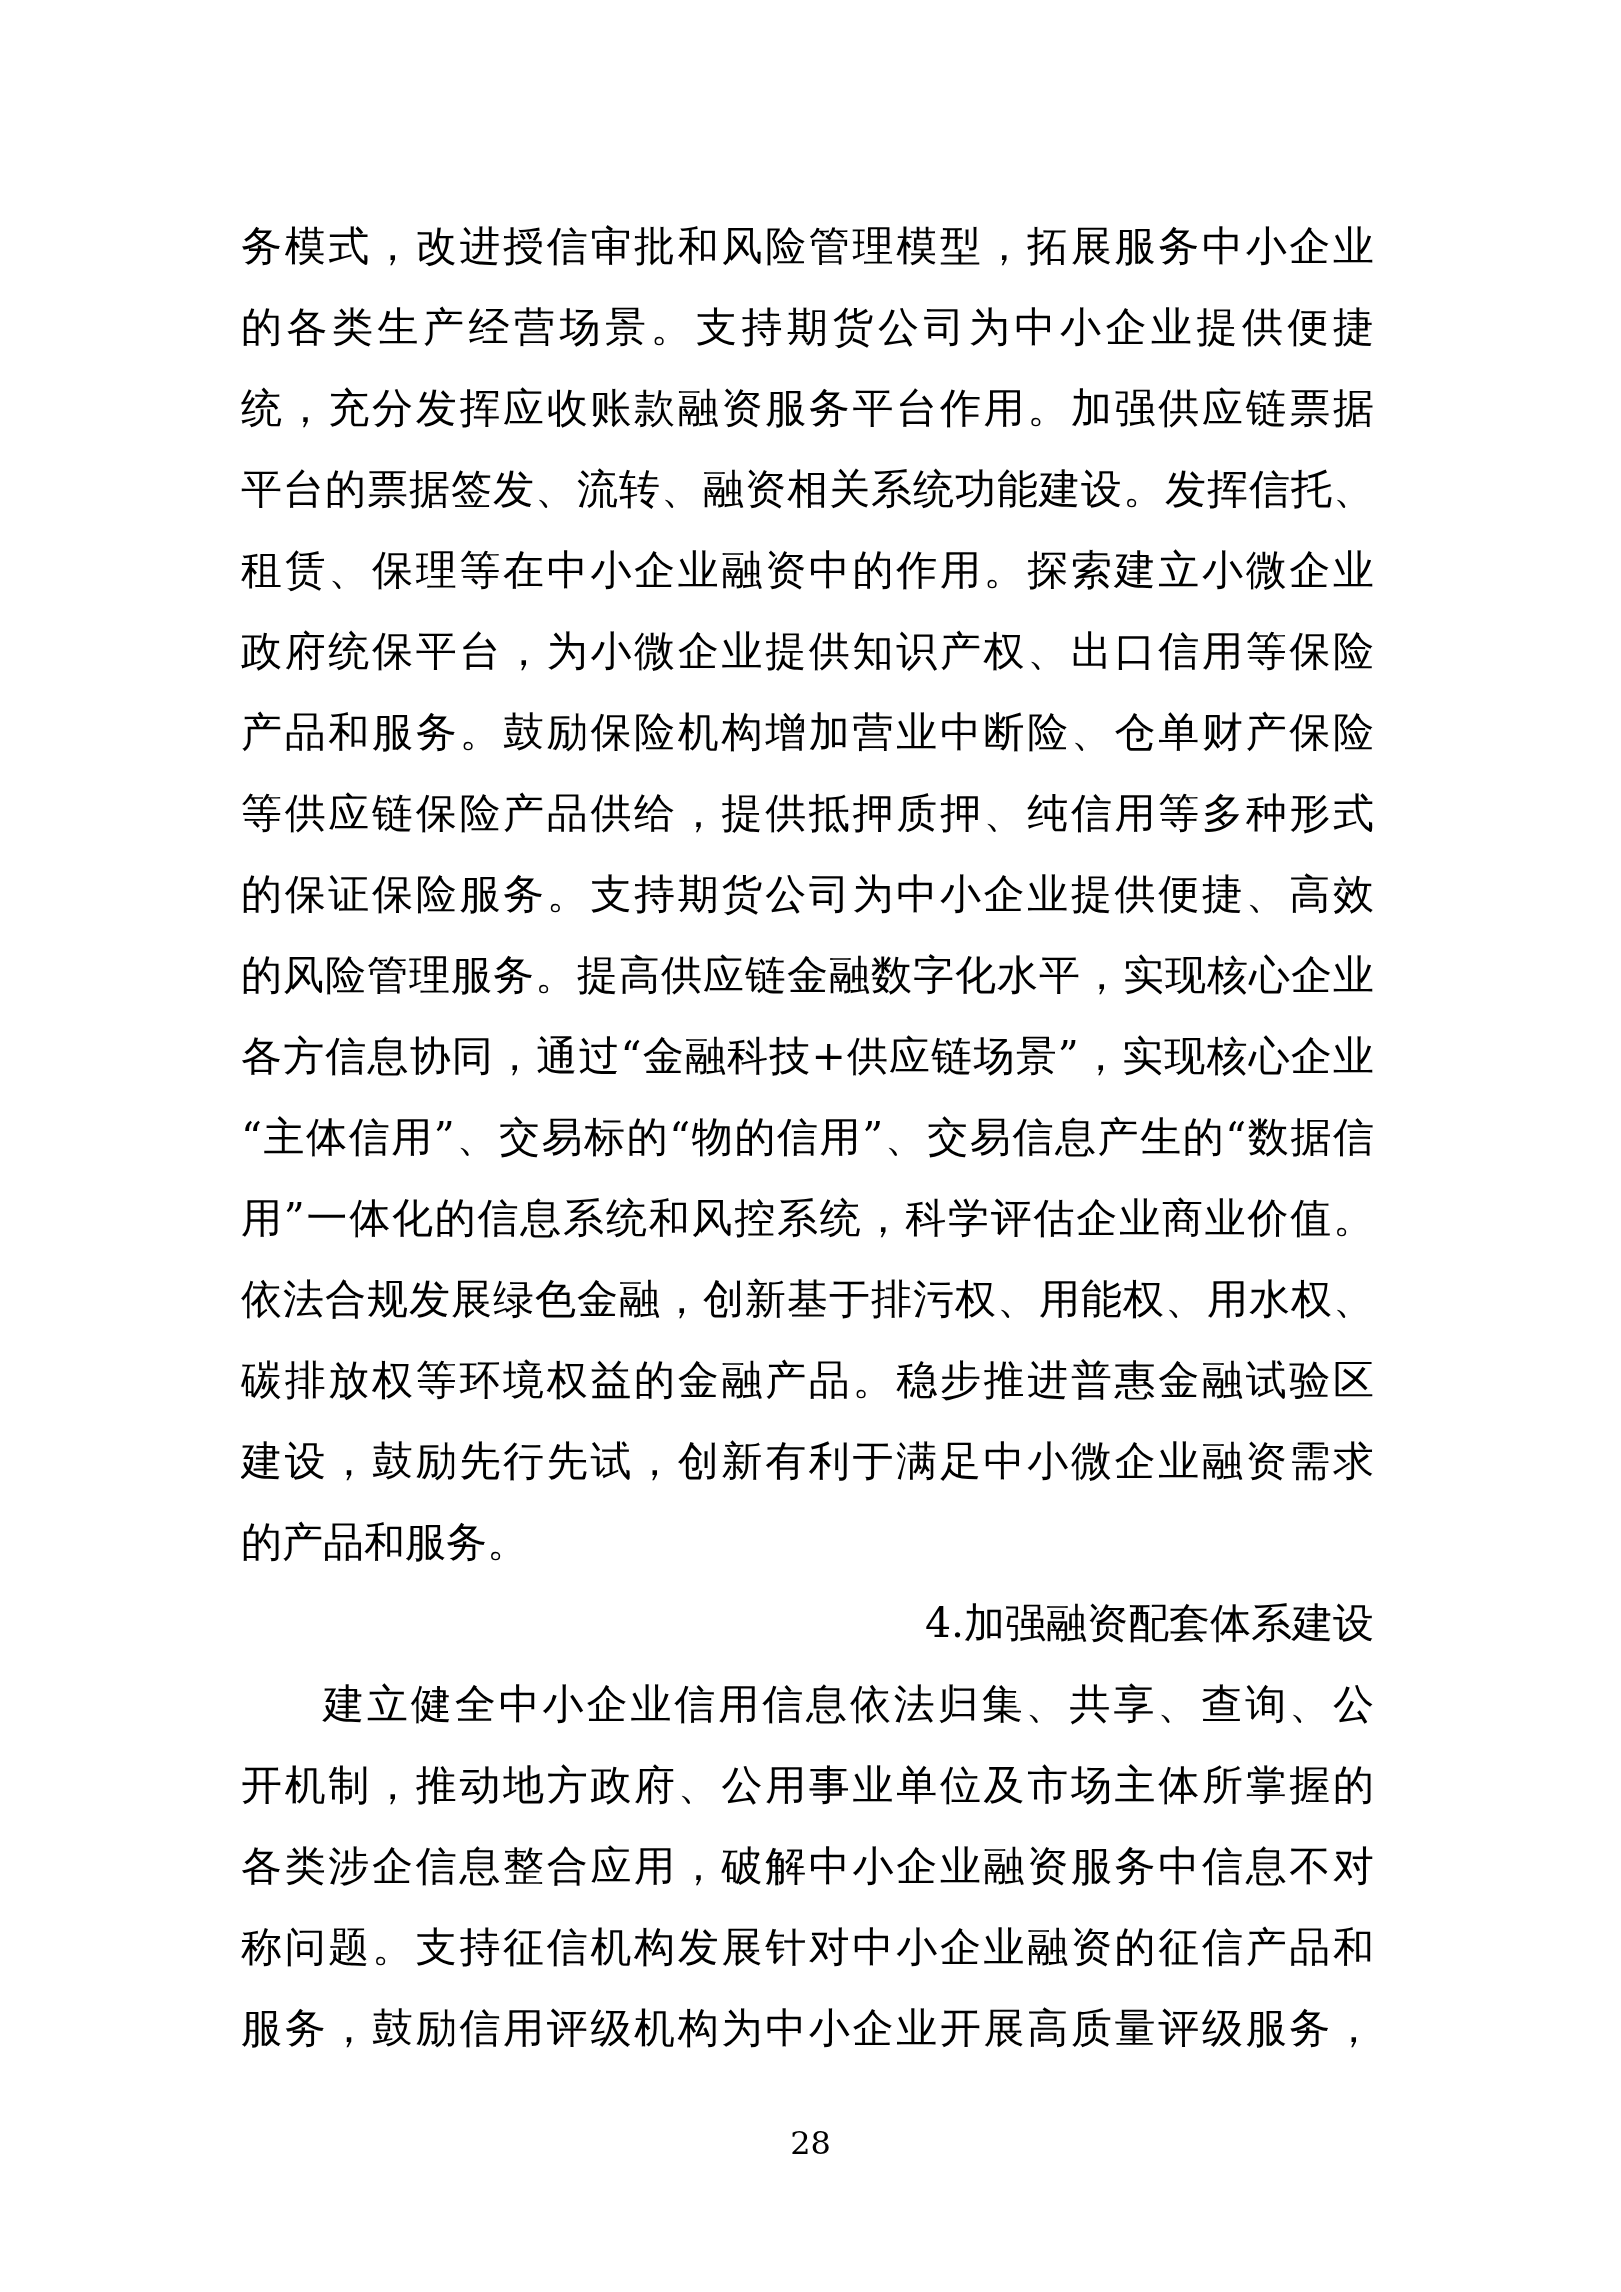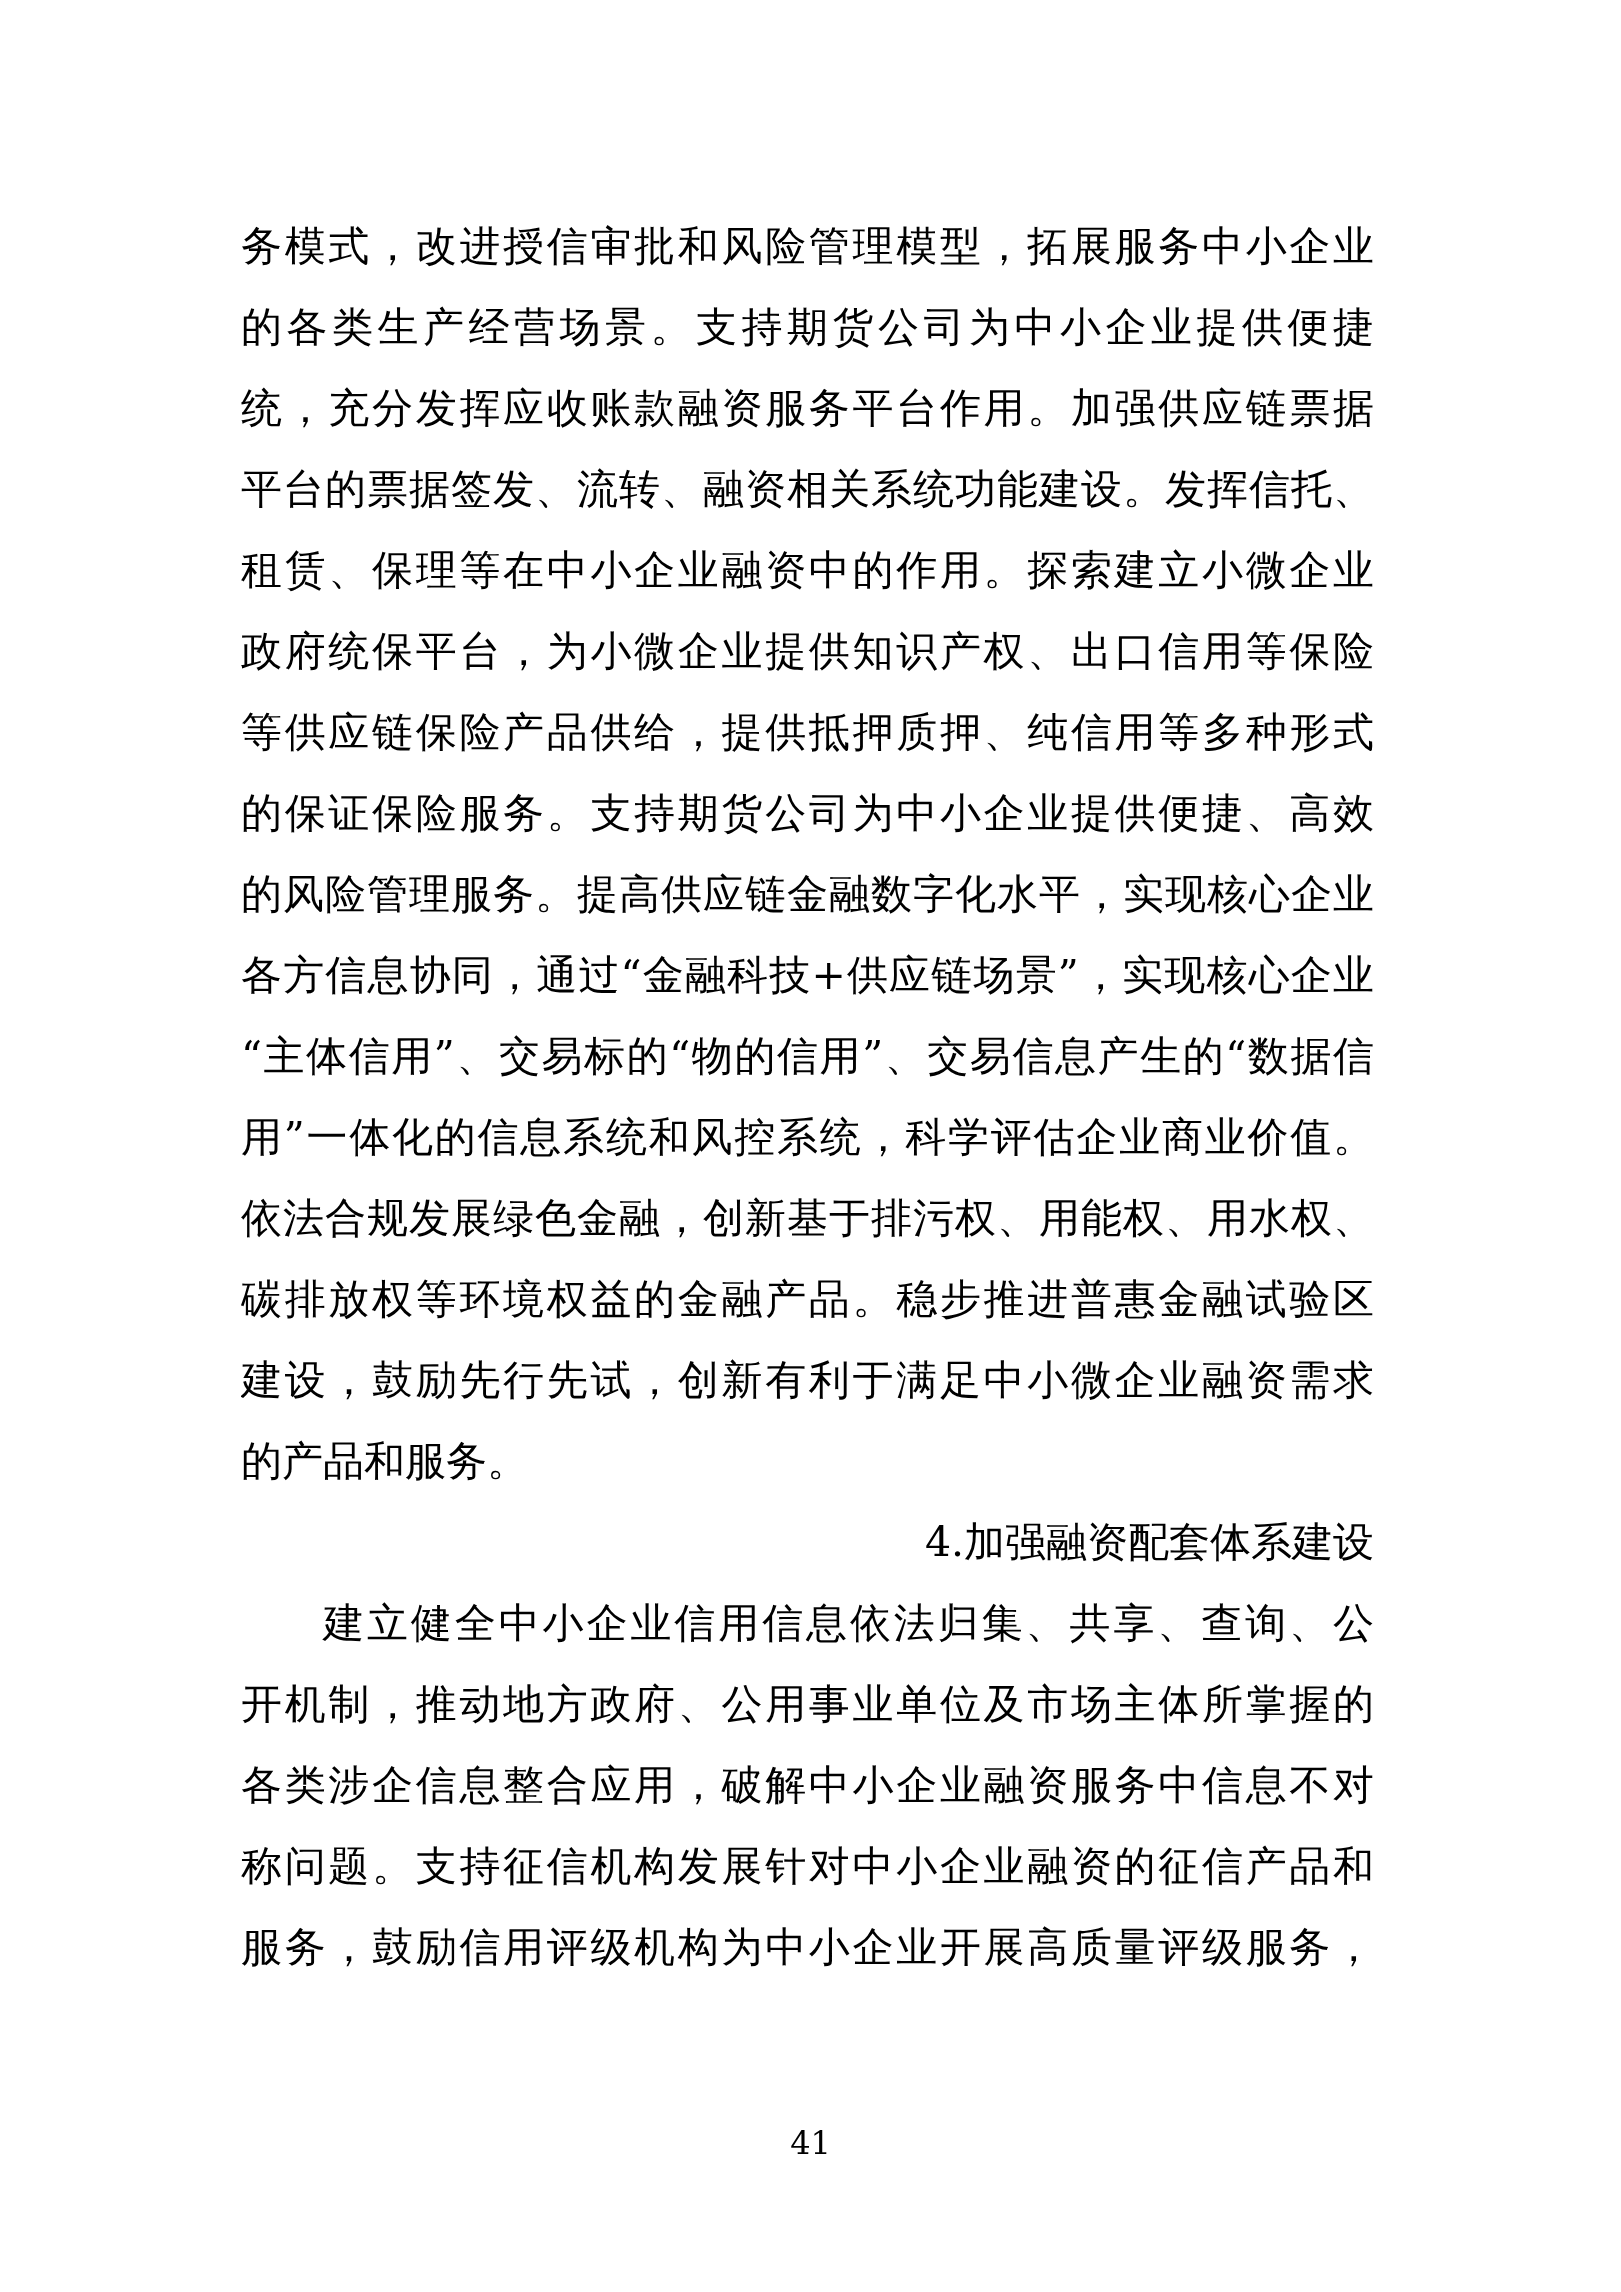--- a/index.html
+++ b/index.html
@@ -59,33 +59,34 @@
 <body>
 
 <div class="page">
   <div class="body-text">
     <div class="ln just">务模式，改进授信审批和风险管理模型，拓展服务中小企业</div>
     <div class="ln just">的各类生产经营场景。支持期货公司为中小企业提供便捷</div>
     <div class="ln just">统，充分发挥应收账款融资服务平台作用。加强供应链票据</div>
     <div class="ln just">平台的票据签发、流转、融资相关系统功能建设。发挥信托、</div>
     <div class="ln just">租赁、保理等在中小企业融资中的作用。探索建立小微企业</div>
     <div class="ln just">政府统保平台，为小微企业提供知识产权、出口信用等保险</div>
+    <div class="ln just">产品和服务。鼓励保险机构增加营业中断险、仓单财产保险</div>
     <div class="ln just">等供应链保险产品供给，提供抵押质押、纯信用等多种形式</div>
     <div class="ln just">的保证保险服务。支持期货公司为中小企业提供便捷、高效</div>
     <div class="ln just">的风险管理服务。提高供应链金融数字化水平，实现核心企业</div>
     <div class="ln just">各方信息协同，通过“金融科技+供应链场景”，实现核心企业</div>
     <div class="ln just">“主体信用”、交易标的“物的信用”、交易信息产生的“数据信</div>
     <div class="ln just">用”一体化的信息系统和风控系统，科学评估企业商业价值。</div>
     <div class="ln just">依法合规发展绿色金融，创新基于排污权、用能权、用水权、</div>
     <div class="ln just">碳排放权等环境权益的金融产品。稳步推进普惠金融试验区</div>
     <div class="ln just">建设，鼓励先行先试，创新有利于满足中小微企业融资需求</div>
     <div class="ln">的产品和服务。</div>
     <div class="ln heading">4.加强融资配套体系建设</div>
     <div class="ln just indent">建立健全中小企业信用信息依法归集、共享、查询、公</div>
     <div class="ln just">开机制，推动地方政府、公用事业单位及市场主体所掌握的</div>
     <div class="ln just">各类涉企信息整合应用，破解中小企业融资服务中信息不对</div>
     <div class="ln just">称问题。支持征信机构发展针对中小企业融资的征信产品和</div>
     <div class="ln just">服务，鼓励信用评级机构为中小企业开展高质量评级服务，</div>
   </div>
 
-  <div class="page-number">41</div>
+  <div class="page-number">28</div>
 </div>
 
 
 </body></html>

